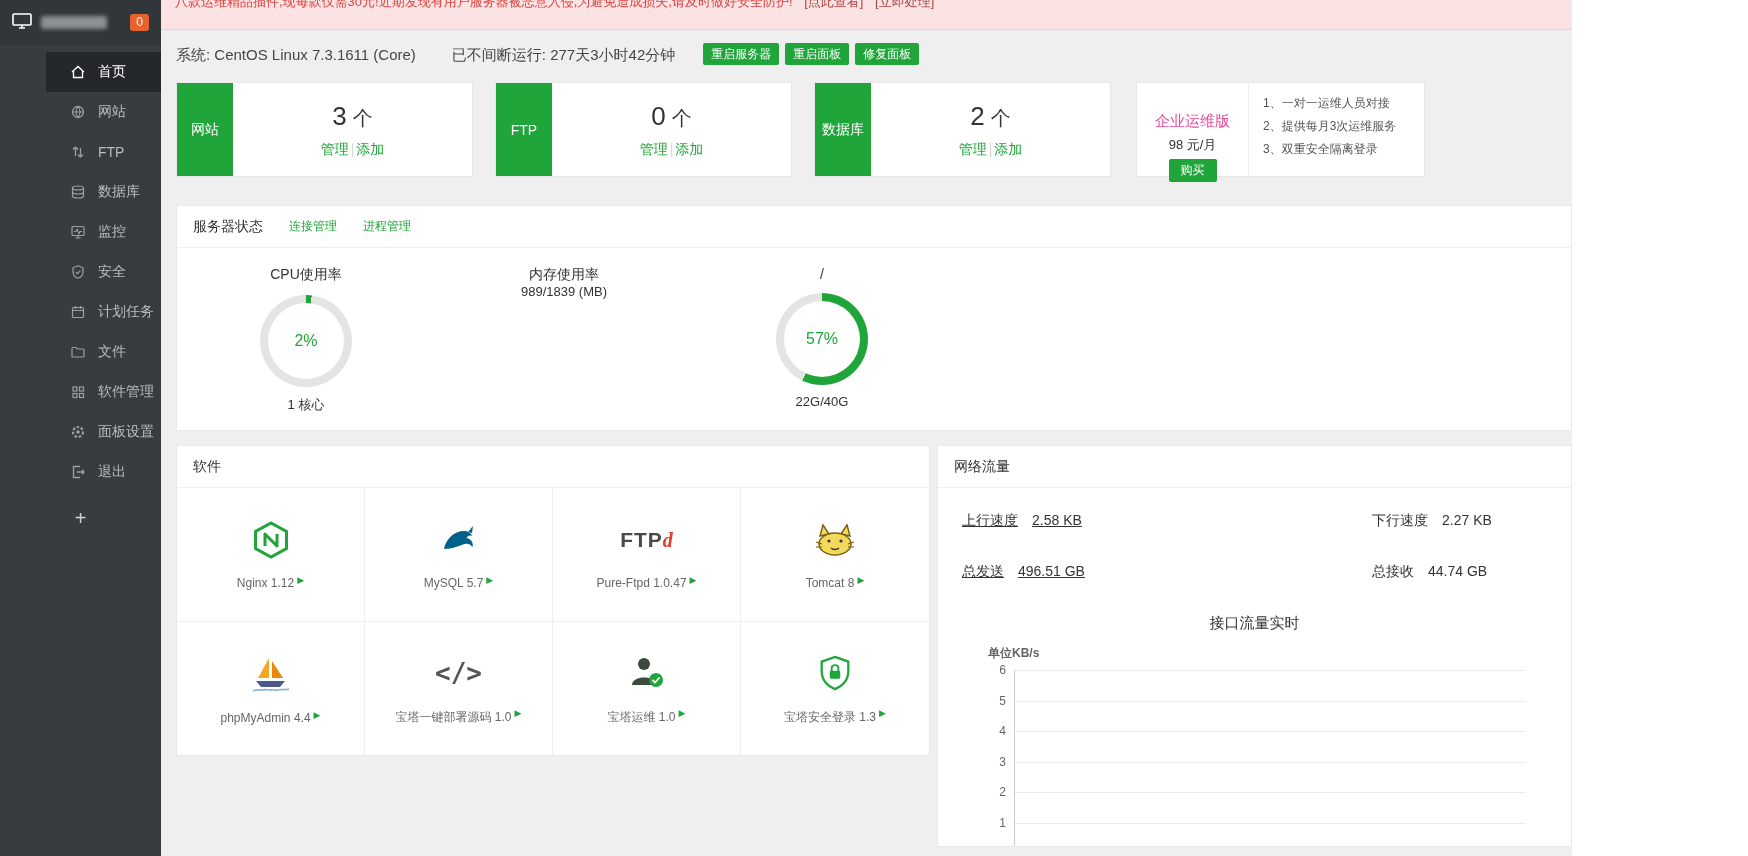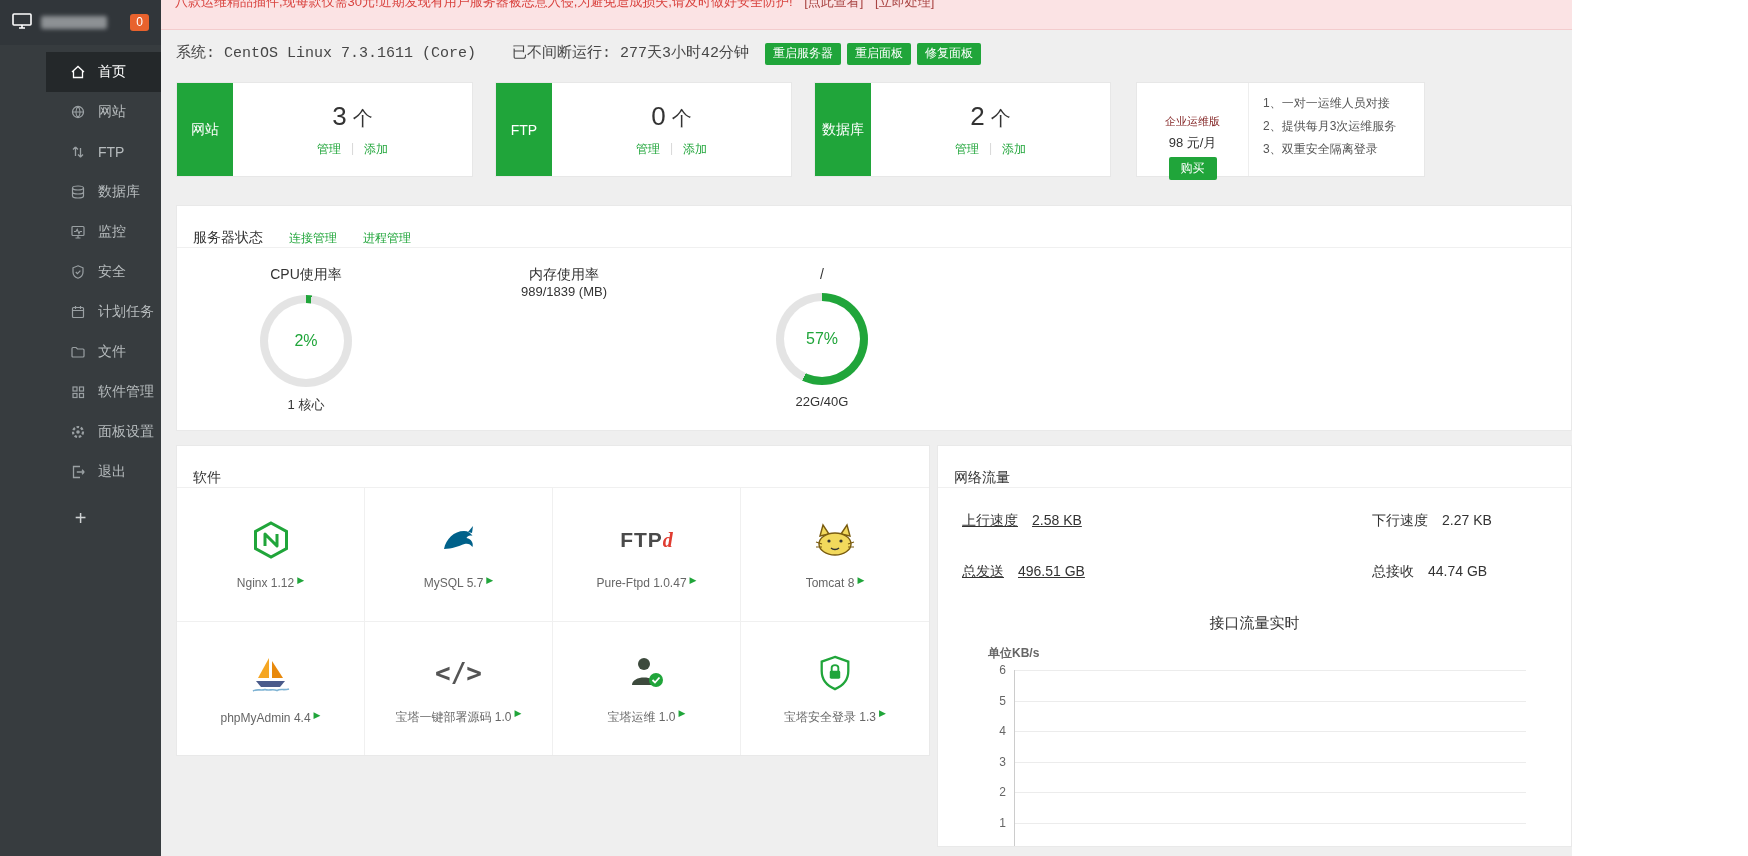--- a/index.html
+++ b/index.html
@@ -28,44 +28,44 @@
   .nav-plus{height:40px;margin-top:6px;display:flex;align-items:center;justify-content:center;color:#cfd3d4;font-size:20px;cursor:pointer;}
 
   
   .main{position:absolute;left:161px;top:0;width:1587px;height:856px;overflow:hidden;
         background:linear-gradient(90deg,#efefef 0,#efefef 1411px,#ffffff 1411px);}
 
   .alert{width:1411px;height:30px;background:var(--alert-bg);border-bottom:1px solid #f3cccd;position:relative;overflow:hidden;}
   .alert-inner{position:absolute;top:-7px;left:14px;white-space:nowrap;font-size:13px;color:var(--alert-text);}
   .alert-link{color:#a94442;margin-left:8px;cursor:pointer;}
 
-  .sysrow{display:flex;align-items:flex-start;margin:13px 15px 0;font-family:Liberation Mono, monospace;}
+  .sysrow{display:flex;align-items:flex-end;margin:13px 15px 0;}
   .sys-os{font-size:15px;color:#464646;}
   .sys-uptime{font-size:15px;color:#464646;margin-left:36px;}
-  .sys-btns{display:flex;gap:6px;margin-left:16px;}
+  .sys-btns{display:flex;gap:6px;margin-left:28px;}
   .btn{display:inline-block;background:var(--green);color:#fff;font-size:12px;padding:4px 8px;border-radius:2px;cursor:pointer;line-height:14px;}
 
   .cards{display:flex;gap:22px;margin:17px 15px 0;}
   .stat-card{width:297px;height:95px;background:#fff;border:1px solid #e7e7e7;display:flex;}
   .stat-tag{width:56px;background:var(--green);color:#fff;font-size:14px;display:flex;align-items:center;justify-content:center;}
   .stat-body{flex:1;display:flex;flex-direction:column;align-items:center;justify-content:center;gap:9px;}
   .stat-count{font-size:26px;color:#333;}
   .stat-count .unit{font-size:20px;margin-left:6px;}
-  .stat-links{font-size:12px;color:var(--green);display:flex;align-items:flex-start;gap:10px;}
+  .stat-links{font-size:14px;color:var(--green);display:flex;align-items:flex-start;gap:2px;}
   .stat-links .sep{color:#d8d8d8;}
   .stat-links span[data-interactable="true"]{cursor:pointer;}
   .promo-card{width:289px;height:95px;background:#fff;border:1px solid #e7e7e7;display:flex;margin-left:3px;}
   .promo-left{width:112px;display:flex;flex-direction:column;align-items:center;justify-content:center;gap:5px;border-right:1px solid #eee;}
-  .promo-title{font-size:11px;color:#7f1d1d;margin-top:34px;}
+  .promo-title{font-size:15px;color:#ec4899;margin-top:34px;}
   .promo-price{font-size:13px;color:#333;}
   .btn-buy{background:var(--green);color:#fff;font-size:12px;padding:3px 12px;border-radius:2px;cursor:pointer;}
   .promo-feats{flex:1;padding:9px 0 0 14px;font-size:12px;color:#555;line-height:23px;}
 
   .panel{background:#fff;border:1px solid #e9e9e9;}
-  .panel-header{height:42px;display:flex;align-items:flex-end;padding:0 16px;border-bottom:1px solid #f0f0f0;font-size:14px;color:#333;}
+  .panel-header{height:42px;display:flex;align-items:center;padding:0 16px;border-bottom:1px solid #f0f0f0;font-size:14px;color:#333;}
   .header-link{font-size:12px;color:var(--green);cursor:pointer;margin-left:26px;}
 
   .status-panel{width:1396px;margin:28px 0 0 15px;}
   .status-body{height:182px;display:flex;padding-top:18px;}
   .gauge-col{width:258px;display:flex;flex-direction:column;align-items:center;}
   .gauge-label{font-size:14px;color:#333;}
   .donut{width:92px;height:92px;border-radius:50%;position:relative;margin:11px 0 9px;background:conic-gradient(var(--green) 0deg,#e4e4e4 0);}
   .donut::before{content:"";position:absolute;inset:8px;background:#fff;border-radius:50%;}
   .rocket{position:absolute;left:50%;top:50%;transform:translate(-50%,-58%) rotate(35deg);opacity:.45;}
   .pct{position:absolute;inset:0;display:flex;align-items:center;justify-content:center;font-size:16px;color:var(--green);}

